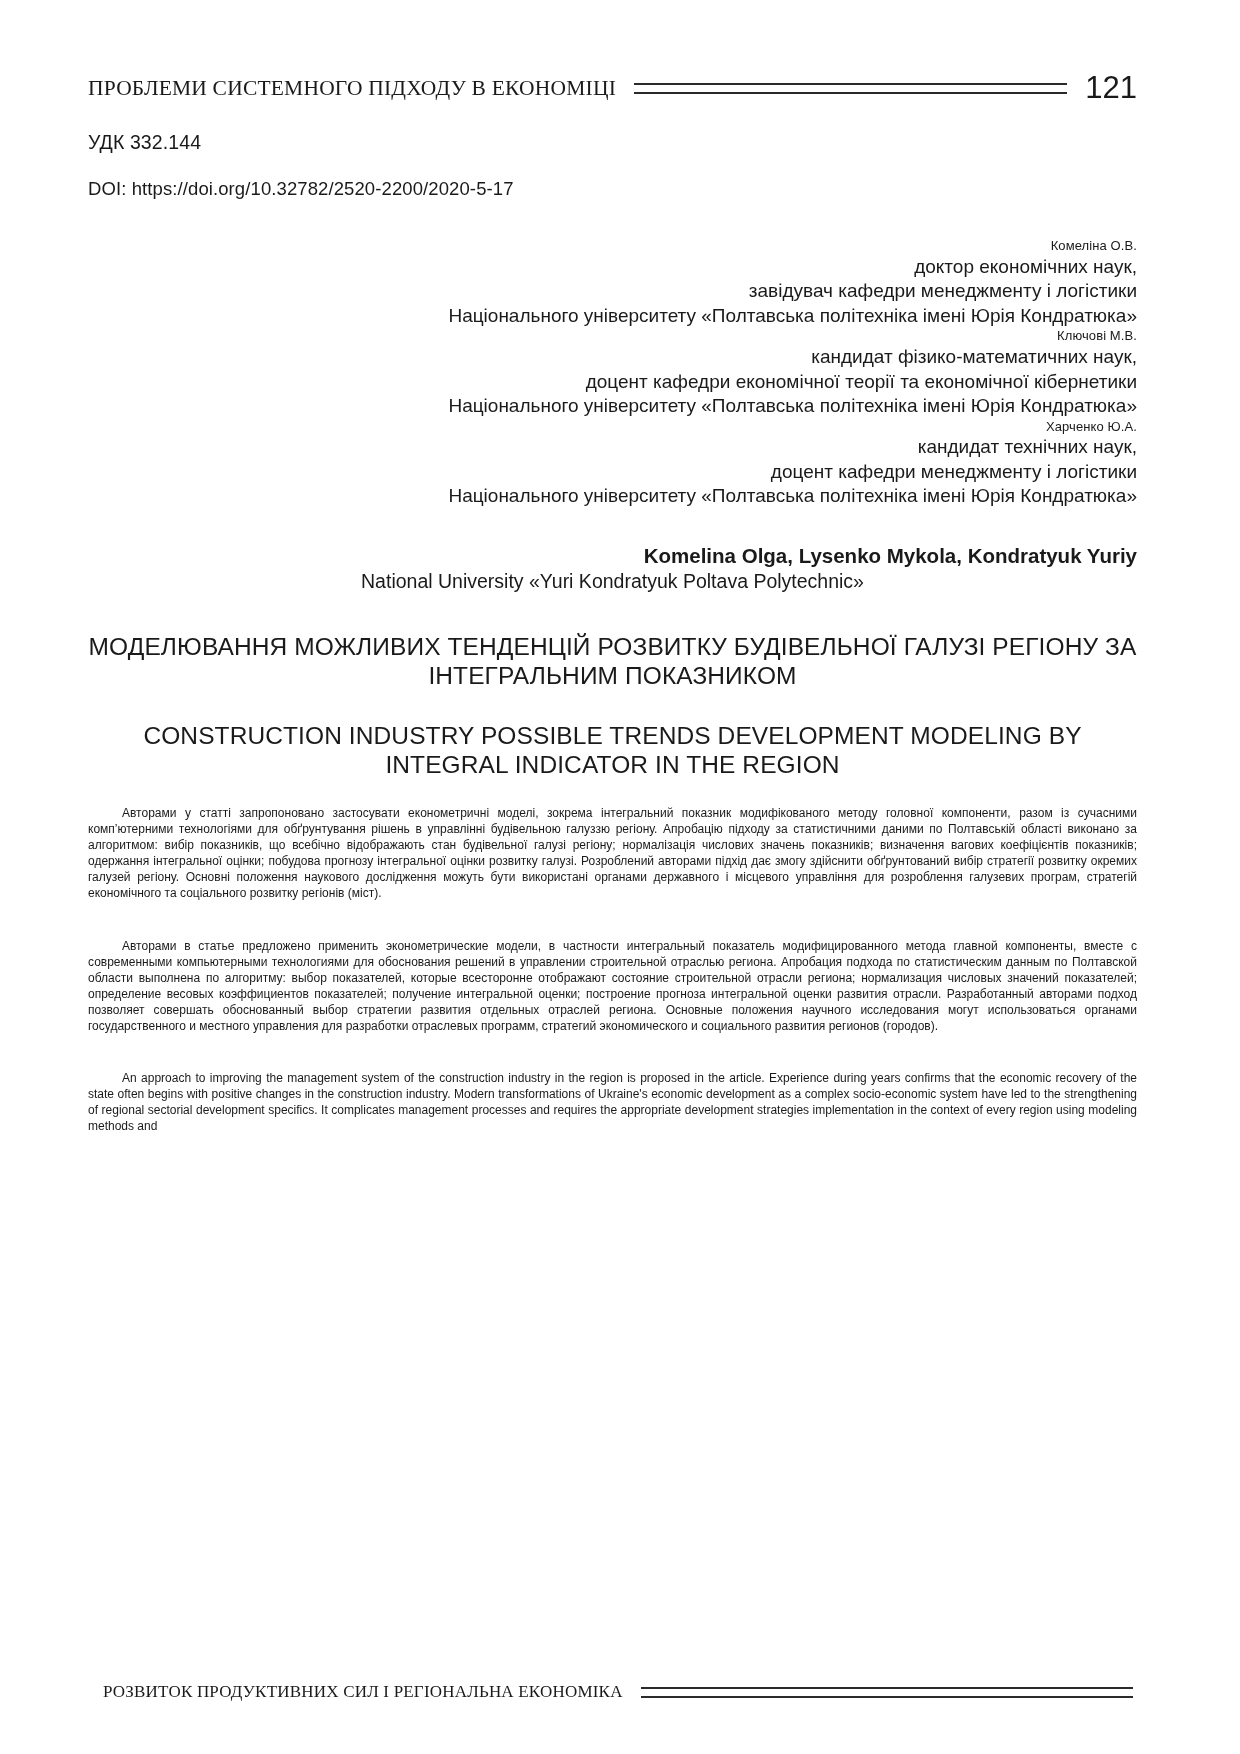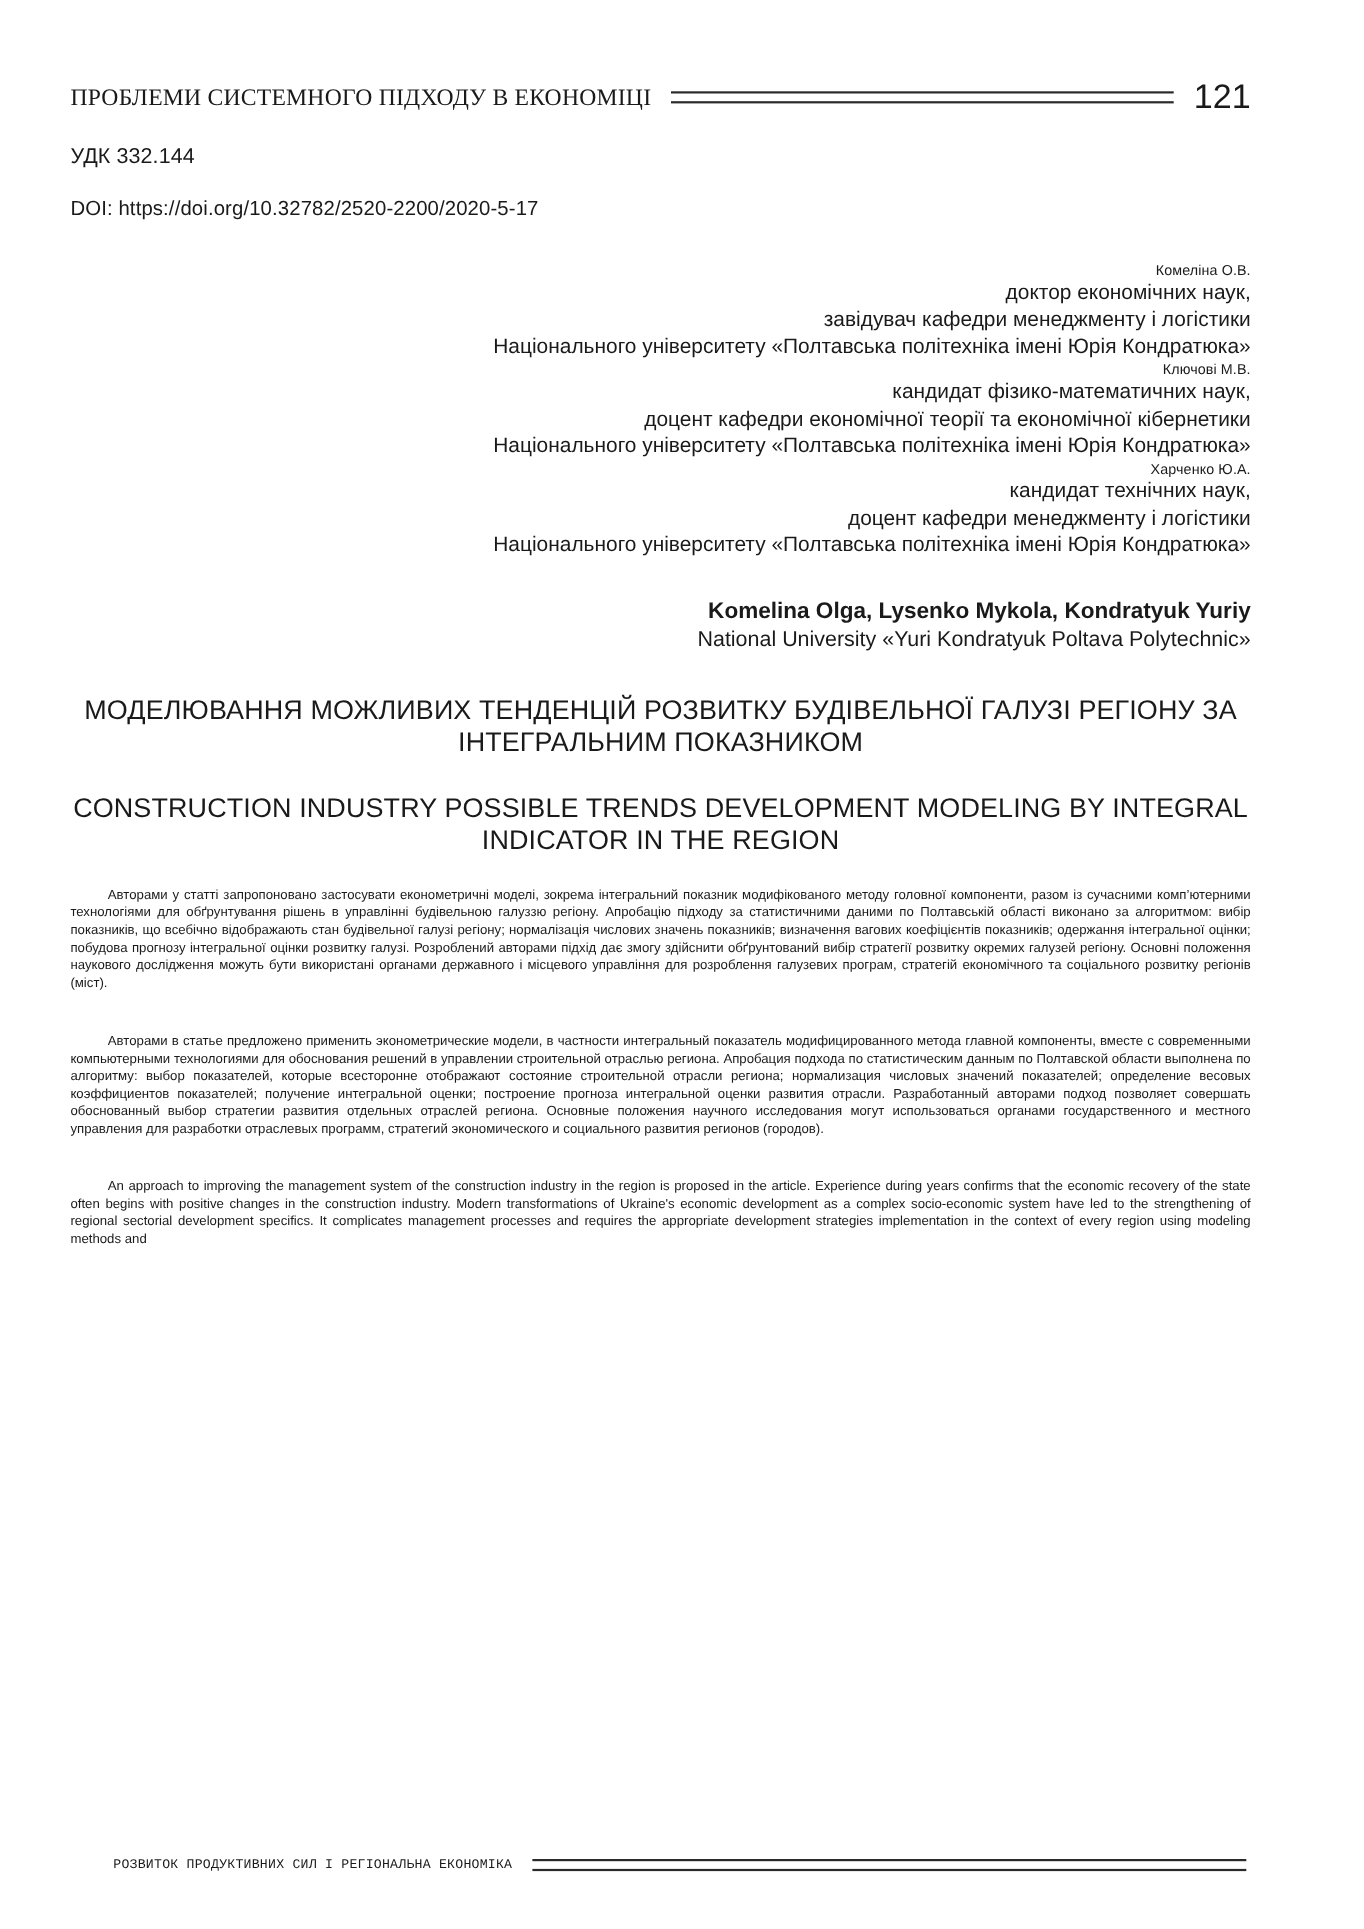--- a/index.html
+++ b/index.html
@@ -13,21 +13,21 @@
     height: 1754px;
     font-family: "Liberation Sans", sans-serif;
     color: #1a1a1a;
     -webkit-font-smoothing: antialiased;
   }
   .page {
     position: relative;
     width: 1240px;
     height: 1754px;
     box-sizing: border-box;
-    padding: 68px 103px 40px 64px;
+    padding: 68px 103px 40px 88px;
     background: #fff;
   }
 
   
   .running-head {
     display: flex;
     align-items: center;
     gap: 14px;
     height: 40px;
   }
@@ -84,20 +84,21 @@
     margin-top: 34px;
     text-align: right;
     line-height: 1.3;
   }
   .authors-en .en-names {
     font-weight: bold;
     font-size: 20.5px;
   }
   .authors-en .en-affil {
     font-size: 19.5px;
+    text-align: center;
   }
 
   
   .title-ua, .title-en {
     text-align: center;
     font-weight: normal;
     line-height: 1.18;
   }
   .title-ua {
     margin-top: 38px;
@@ -131,22 +132,22 @@
   .footer {
     position: absolute;
     left: 103px;
     right: 103px;
     bottom: 52px;
     display: flex;
     align-items: center;
     gap: 14px;
   }
   .footer .ft-title {
-    font-family: Liberation Mono, monospace;
-    font-size: 12px;
+    font-family: Liberation Serif, serif;
+    font-size: 17px;
     white-space: nowrap;
     letter-spacing: 0.2px;
   }
 </style>
 </head>
 <body>
 
 <div class="page">
 
   <div class="running-head">

